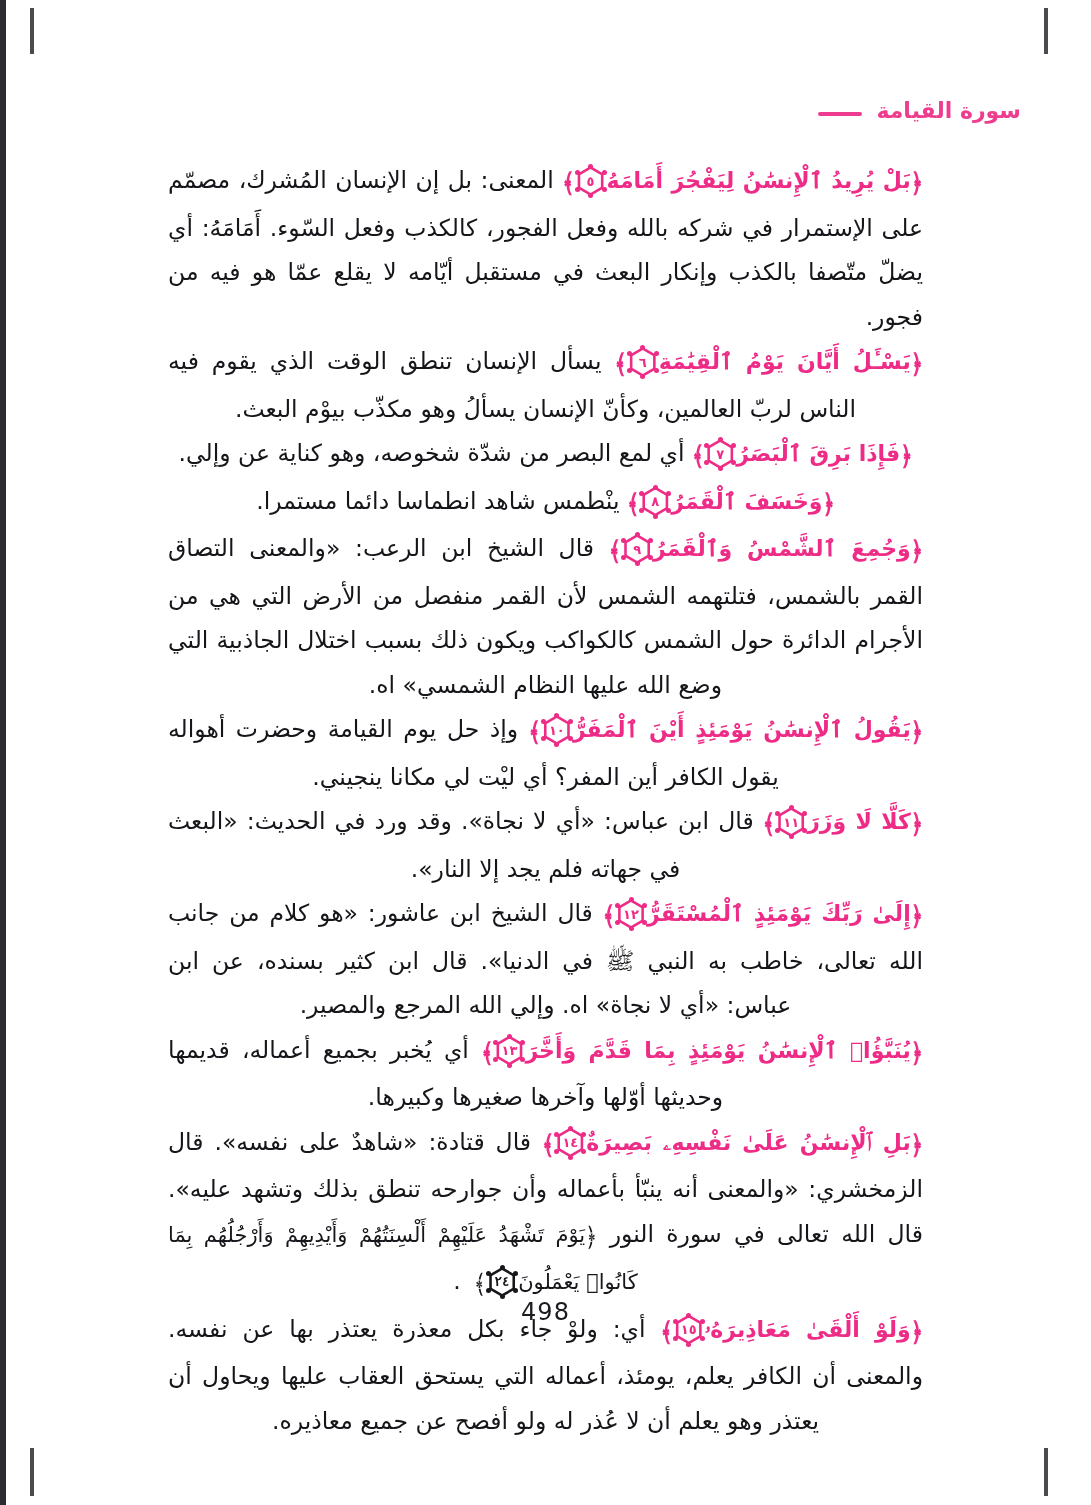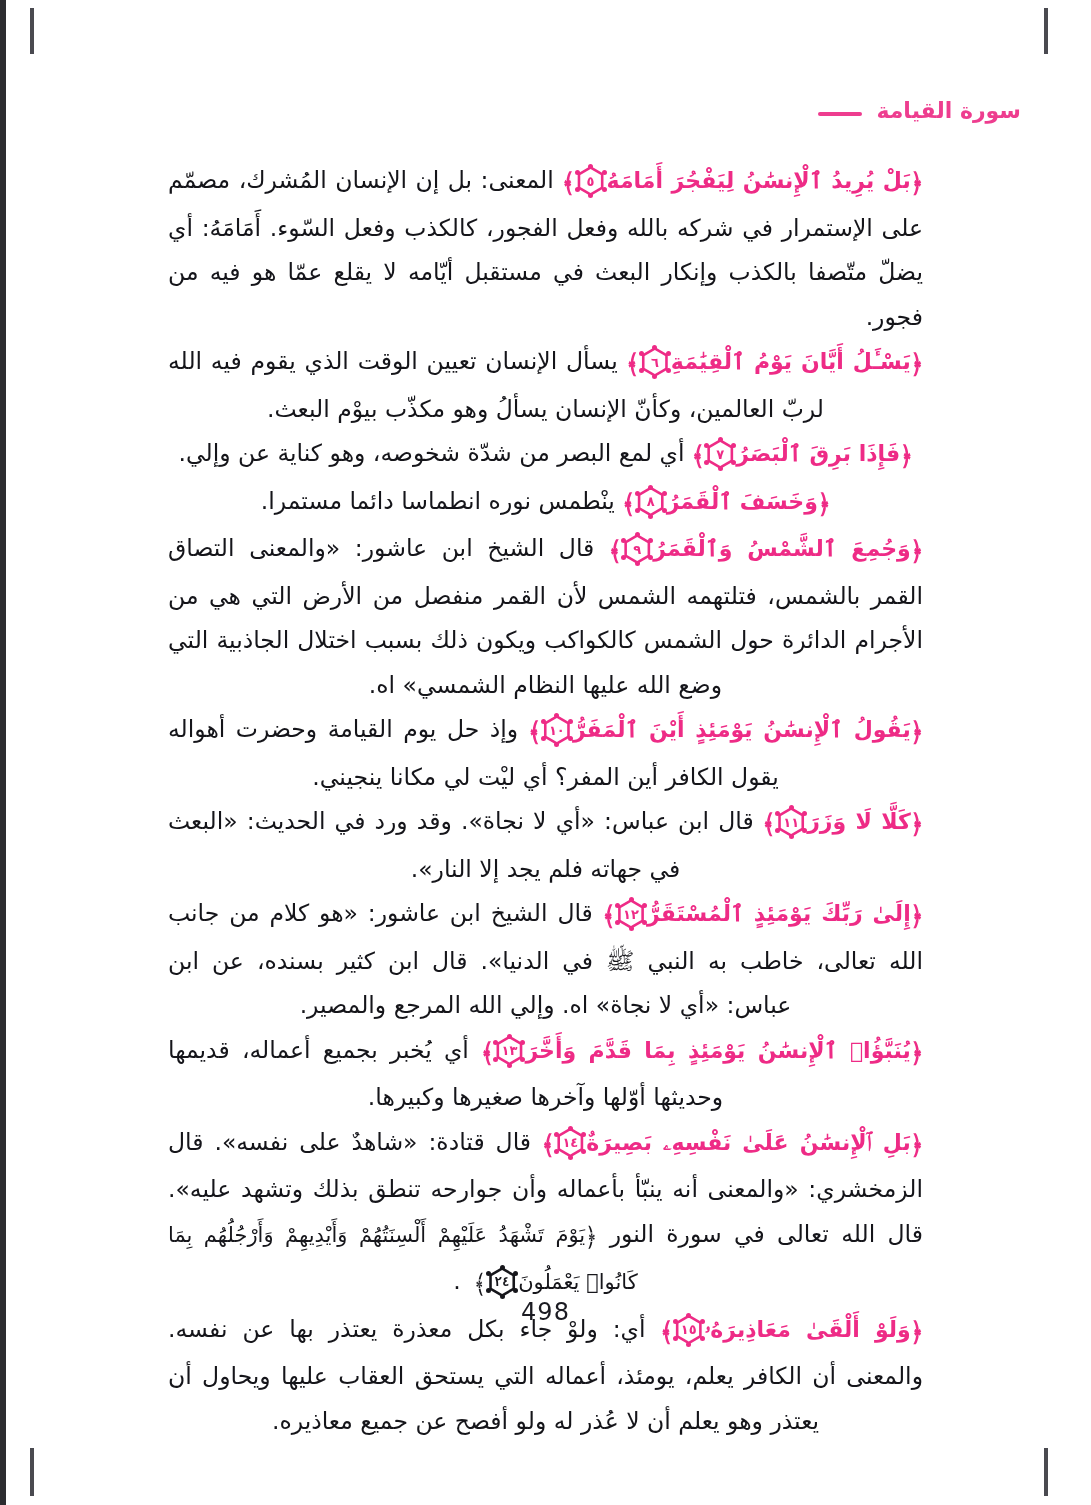--- a/index.html
+++ b/index.html
@@ -189,36 +189,36 @@
 
   <div class="body">
 
     <p class="para">
       <span class="quran"><span class="ornament">﴿</span><span>بَلْ يُرِيدُ ٱلْإِنسَٰنُ لِيَفْجُرَ أَمَامَهُ</span><span class="ayah-marker"><span class="hex-outer"></span><span class="hex-inner"></span><span class="petal p-t"></span><span class="petal p-b"></span><span class="petal p-tr"></span><span class="petal p-br"></span><span class="petal p-tl"></span><span class="petal p-bl"></span><span class="hex-num">٥</span></span><span class="ornament">﴾</span></span>
       <span>المعنى: بل إن الإنسان المُشرك، مصمّم على الإستمرار في شركه بالله وفعل الفجور، كالكذب وفعل السّوء. أَمَامَهُ: أي يضلّ متّصفا بالكذب وإنكار البعث في مستقبل أيّامه لا يقلع عمّا هو فيه من فجور.</span>
     </p>
 
     <p class="para centered-last">
       <span class="quran"><span class="ornament">﴿</span><span>يَسْـَٔلُ أَيَّانَ يَوْمُ ٱلْقِيَٰمَةِ</span><span class="ayah-marker"><span class="hex-outer"></span><span class="hex-inner"></span><span class="petal p-t"></span><span class="petal p-b"></span><span class="petal p-tr"></span><span class="petal p-br"></span><span class="petal p-tl"></span><span class="petal p-bl"></span><span class="hex-num">٦</span></span><span class="ornament">﴾</span></span>
-      <span>يسأل الإنسان تعيين الوقت الذي يقوم فيه الله لربّ العالمين، وكأنّ الإنسان يسألُ وهو مكذّب بيوْم البعث.</span>
+      <span>يسأل الإنسان تنطق الوقت الذي يقوم فيه الناس لربّ العالمين، وكأنّ الإنسان يسألُ وهو مكذّب بيوْم البعث.</span>
     </p>
 
     <p class="para centered-last">
       <span class="quran"><span class="ornament">﴿</span><span>فَإِذَا بَرِقَ ٱلْبَصَرُ</span><span class="ayah-marker"><span class="hex-outer"></span><span class="hex-inner"></span><span class="petal p-t"></span><span class="petal p-b"></span><span class="petal p-tr"></span><span class="petal p-br"></span><span class="petal p-tl"></span><span class="petal p-bl"></span><span class="hex-num">٧</span></span><span class="ornament">﴾</span></span>
       <span>أي لمع البصر من شدّة شخوصه، وهو كناية عن وإلي.</span>
     </p>
 
     <p class="para centered-last">
       <span class="quran"><span class="ornament">﴿</span><span>وَخَسَفَ ٱلْقَمَرُ</span><span class="ayah-marker"><span class="hex-outer"></span><span class="hex-inner"></span><span class="petal p-t"></span><span class="petal p-b"></span><span class="petal p-tr"></span><span class="petal p-br"></span><span class="petal p-tl"></span><span class="petal p-bl"></span><span class="hex-num">٨</span></span><span class="ornament">﴾</span></span>
-      <span>ينْطمس نوره انطماسا دائما مستمرا.</span>
+      <span>ينْطمس شاهد انطماسا دائما مستمرا.</span>
     </p>
 
     <p class="para centered-last">
       <span class="quran"><span class="ornament">﴿</span><span>وَجُمِعَ ٱلشَّمْسُ وَٱلْقَمَرُ</span><span class="ayah-marker"><span class="hex-outer"></span><span class="hex-inner"></span><span class="petal p-t"></span><span class="petal p-b"></span><span class="petal p-tr"></span><span class="petal p-br"></span><span class="petal p-tl"></span><span class="petal p-bl"></span><span class="hex-num">٩</span></span><span class="ornament">﴾</span></span>
-      <span>قال الشيخ ابن عاشور: «والمعنى التصاق القمر بالشمس، فتلتهمه الشمس لأن القمر منفصل من الأرض التي هي من الأجرام الدائرة حول الشمس كالكواكب ويكون ذلك بسبب اختلال الجاذبية التي وضع الله عليها النظام الشمسي» اه.</span>
+      <span>قال الشيخ ابن الرعب: «والمعنى التصاق القمر بالشمس، فتلتهمه الشمس لأن القمر منفصل من الأرض التي هي من الأجرام الدائرة حول الشمس كالكواكب ويكون ذلك بسبب اختلال الجاذبية التي وضع الله عليها النظام الشمسي» اه.</span>
     </p>
 
     <p class="para centered-last">
       <span class="quran"><span class="ornament">﴿</span><span>يَقُولُ ٱلْإِنسَٰنُ يَوْمَئِذٍ أَيْنَ ٱلْمَفَرُّ</span><span class="ayah-marker"><span class="hex-outer"></span><span class="hex-inner"></span><span class="petal p-t"></span><span class="petal p-b"></span><span class="petal p-tr"></span><span class="petal p-br"></span><span class="petal p-tl"></span><span class="petal p-bl"></span><span class="hex-num">١٠</span></span><span class="ornament">﴾</span></span>
       <span>وإذ حل يوم القيامة وحضرت أهواله يقول الكافر أين المفر؟ أي ليْت لي مكانا ينجيني.</span>
     </p>
 
     <p class="para centered-last">
       <span class="quran"><span class="ornament">﴿</span><span>كَلَّا لَا وَزَرَ</span><span class="ayah-marker"><span class="hex-outer"></span><span class="hex-inner"></span><span class="petal p-t"></span><span class="petal p-b"></span><span class="petal p-tr"></span><span class="petal p-br"></span><span class="petal p-tl"></span><span class="petal p-bl"></span><span class="hex-num">١١</span></span><span class="ornament">﴾</span></span>
       <span>قال ابن عباس: «أي لا نجاة». وقد ورد في الحديث: «البعث في جهاته فلم يجد إلا النار».</span>

